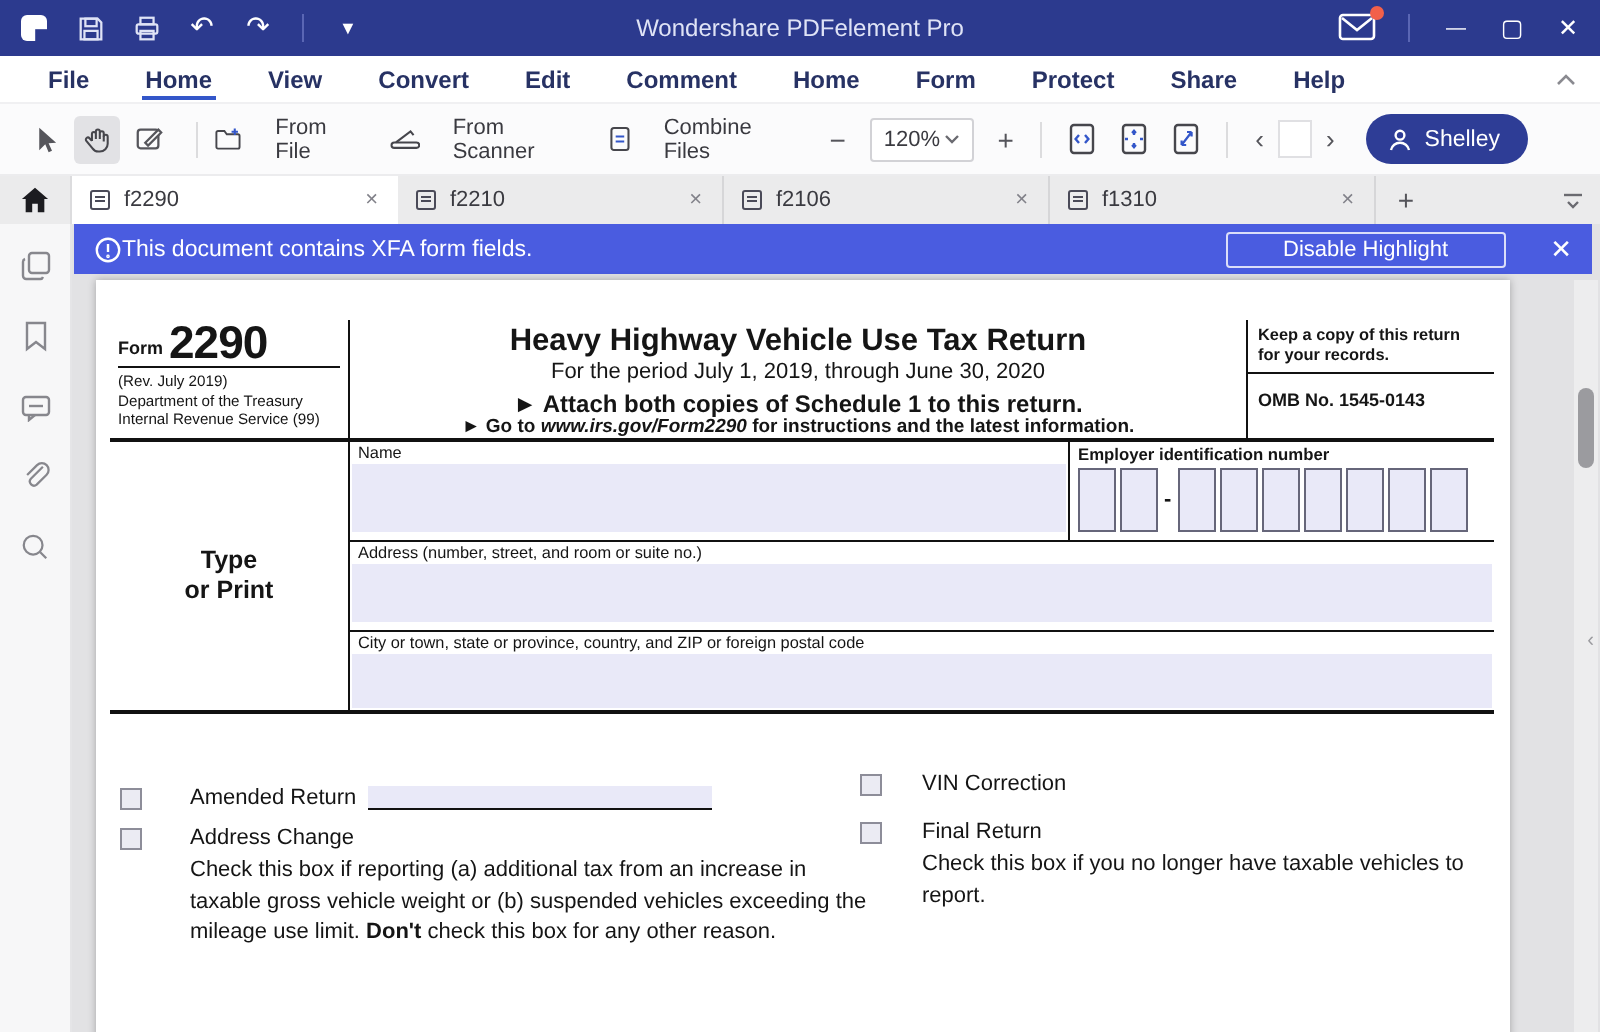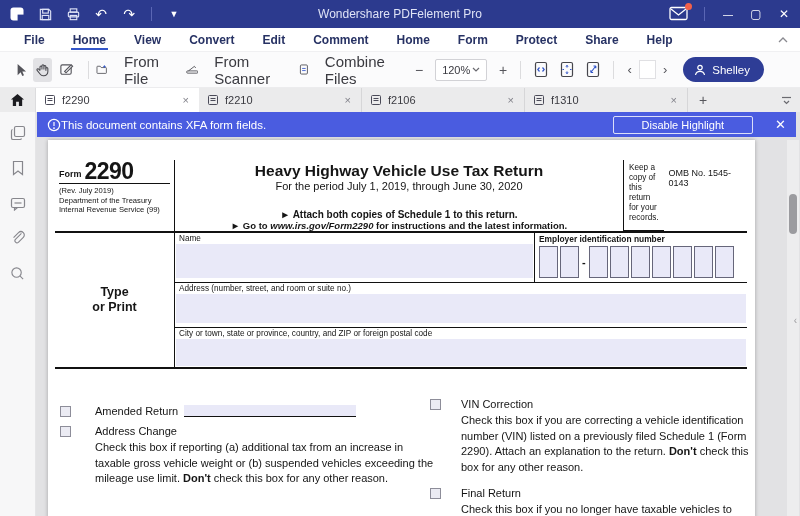--- a/index.html
+++ b/index.html
@@ -22,21 +22,21 @@
   .menubar { height:24px; background:#fff; display:flex; align-items:stretch; padding-left:10px; border-bottom:1px solid #f0f0f2;}
   .menu-item { font-size:12px; font-weight:bold; color:#273264; padding:0 14px; display:flex; align-items:center; position:relative; cursor:default;}
   .menu-item.active::after { content:""; position:absolute; left:12px; right:12px; bottom:1px; height:2px; background:#3356c9; }
   .menu-caret { margin-left:auto; margin-right:12px; display:flex; align-items:center; color:#8a8a90;}
 
   
   .toolbar { height:36px; background:#fbfbfc; display:flex; align-items:center; padding:0 36px 0 10px; border-bottom:1px solid #ececee; }
   .tool-ico { width:26px; height:24px; display:flex; align-items:center; justify-content:center; border-radius:3px; margin-right:4px;}
   .tool-ico.active { background:#e2e2e5; }
   .t-sep { width:1px; height:18px; background:#dcdcde; margin:0 8px; }
-  .tool-lbl-group { display:flex; align-items:center; gap:16px; margin-right:18px; font-size:15px; color:#3a3a40;justify-content:space-between;}
+  .tool-lbl-group { display:flex; align-items:center; gap:16px; margin-right:18px; font-size:11px; color:#3a3a40;justify-content:space-between;}
   .zoom-group { display:flex; align-items:center; margin-left:auto; }
   .zoom-btn { font-size:14px; color:#55555b; width:18px; text-align:center; }
   .zoom-box { width:52px; height:22px; background:#fff; border:1px solid #d2d2d6; border-radius:2px; display:flex; align-items:center; justify-content:space-between; padding:0 6px; margin:0 7px; font-size:11px; color:#3a3a40;}
   .fit-group { display:flex; align-items:center; gap:10px; margin:0 4px;}
   .nav-group { display:flex; align-items:center; gap:7px; margin:0 6px;}
   .nav-chev { color:#55555b; font-size:13px; }
   .page-box { width:17px; height:19px; background:#fff; border:1px solid #e0e0e3; }
   .user-pill { display:flex; align-items:center; gap:6px; background:#2e3d96; color:#fff; border-radius:13px; height:25px; padding:0 14px 0 11px; font-size:11.5px; margin-left:10px;}
 
   
@@ -71,24 +71,24 @@
   .formwrap { margin:20px 8px 0 7px; }
   .form-header { display:flex; border-bottom:2.5px solid #111; }
   .fh-left { width:120px; border-right:1.5px solid #111; padding:1px 4px 2px 4px; }
   .fh-num-line { display:flex; align-items:flex-end; gap:3px; border-bottom:1px solid #111; padding-bottom:1px;}
   .fh-form-word { font-size:9px; font-weight:bold; padding-bottom:3px;}
   .fh-number { font-size:23px; font-weight:bold; letter-spacing:-.5px; line-height:21px;}
   .fh-sub { font-size:7.6px; line-height:9.5px; padding-top:2px;}
   .fh-center { flex:1; text-align:center; padding-top:2px;}
   .fh-title { font-size:15.5px; font-weight:bold; line-height:18px;}
   .fh-period { font-size:11px; line-height:13px;}
-  .fh-attach { font-size:10px; font-weight:bold; margin-top:16px; line-height:11px;}
+  .fh-attach { font-size:12px; font-weight:bold; margin-top:4px; line-height:11px;}
   .fh-goto { font-size:9.5px; font-weight:bold; line-height:11px;}
   .fh-goto i { font-style:italic; }
-  .fh-right { width:124px; border-left:1.5px solid #111; display:flex; }
+  .fh-right { width:124px; border-left:1.5px solid #111; display:flex; flex-direction:column;font-weight:bold;}
   .fh-keep { font-size:8.2px; line-height:10px; padding:3px 5px; border-bottom:1.5px solid #111; flex:0 0 27px;}
   .fh-omb { font-size:9px; padding:8px 5px; }
 
   .tp-box { display:flex; border-bottom:2.5px solid #111; height:136px;}
   .tp-label { width:120px; border-right:1.5px solid #111; display:flex; flex-direction:column; align-items:center; justify-content:center; font-size:12.5px; font-weight:bold; line-height:15px;}
   .tp-fields { flex:1; display:flex; flex-direction:column;}
   .tp-row1 { display:flex; height:50px; border-bottom:1px solid #111;}
   .name-cell { flex:1; border-right:1px solid #111; display:flex; flex-direction:column;justify-content:flex-end;}
   .cell-lbl { font-size:8.2px; padding:1px 0 1px 4px; }
   .cell-lbl.bold { font-weight:bold; font-size:8.4px;}
@@ -443,21 +443,20 @@
                 <span class="cb"></span>
                 <span>Address Change</span>
               </div>
               <p class="desc"><span>Check this box if reporting (a) additional tax from an increase in taxable gross vehicle weight or (b) suspended vehicles exceeding the mileage use limit. </span><b>Don't</b><span> check this box for any other reason.</span></p>
             </div>
             <div class="col-right">
               <div class="cb-row row-vin">
                 <span class="cb"></span>
                 <span>VIN Correction</span>
               </div>
-              <p class="desc"><span>Check this box if you are correcting a vehicle identification number (VIN) listed on a previously filed Schedule 1 (Form 2290). Attach an explanation to the return. </span><b>Don't</b><span> check this box for any other reason.</span></p>
               <div class="cb-row row-final">
                 <span class="cb"></span>
                 <span>Final Return</span>
               </div>
               <p class="desc">Check this box if you no longer have taxable vehicles to report.</p>
             </div>
           </div>
         </div>
       </div>
 

